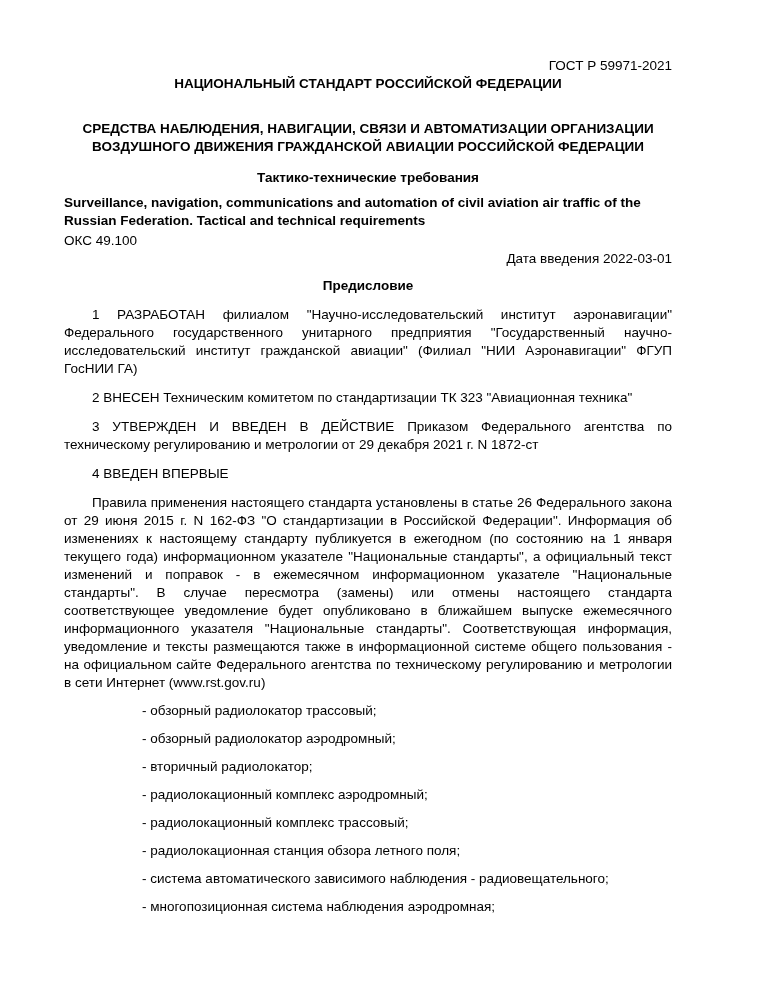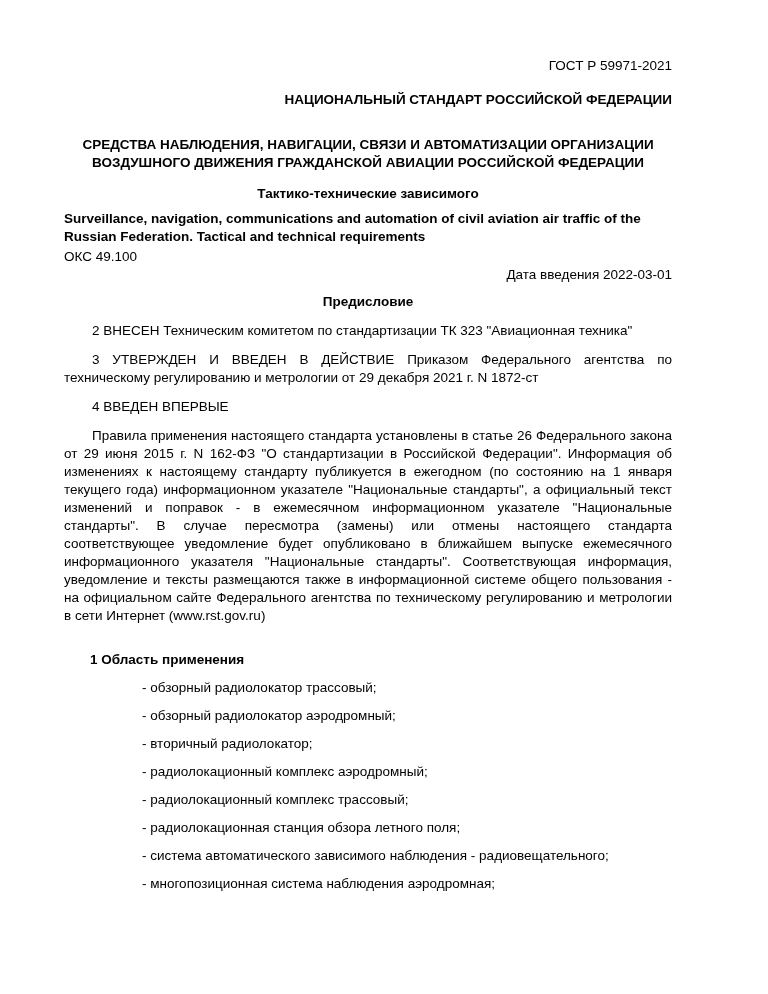--- a/index.html
+++ b/index.html
@@ -9,21 +9,21 @@
     font-family: "Liberation Sans", sans-serif;
   }
   .page {
     box-sizing: border-box;
     width: 736px; height: 994px;
     padding: 57px 64px 0 64px;
     font-size: 13.5px; line-height: 18px;
     overflow: hidden;
   }
   .doc-number { text-align: right; }
-  .std-type   { text-align: right; font-weight: bold; margin-top: 16px; }
+  .std-type   { text-align: center; font-weight: bold; margin-top: 0; }
   .title-ru   { text-align: center; font-weight: bold; margin-top: 27px; }
   .subtitle-ru{ text-align: center; font-weight: bold; margin-top: 13px; }
   .title-en   { text-align: left; font-weight: bold; margin-top: 7px; }
   .oks        { margin-top: 2px; }
   .date       { text-align: right; }
   .fw-heading { text-align: center; font-weight: bold; margin-top: 9px; }
   .para {
     margin: 11px 0 0 0;
     text-align: justify;
     text-indent: 28px;
@@ -37,37 +37,37 @@
 <body>
 
 <div class="page">
 
   <div class="doc-number">ГОСТ Р 59971-2021</div>
 
   <div class="std-type">НАЦИОНАЛЬНЫЙ СТАНДАРТ РОССИЙСКОЙ ФЕДЕРАЦИИ</div>
 
   <div class="title-ru">СРЕДСТВА НАБЛЮДЕНИЯ, НАВИГАЦИИ, СВЯЗИ И АВТОМАТИЗАЦИИ ОРГАНИЗАЦИИ ВОЗДУШНОГО ДВИЖЕНИЯ ГРАЖДАНСКОЙ АВИАЦИИ РОССИЙСКОЙ ФЕДЕРАЦИИ</div>
 
-  <div class="subtitle-ru">Тактико-технические зависимого</div>
+  <div class="subtitle-ru">Тактико-технические требования</div>
 
   <div class="title-en">Surveillance, navigation, communications and automation of civil aviation air traffic of the Russian Federation. Tactical and technical requirements</div>
 
   <div class="oks">ОКС 49.100</div>
 
   <div class="date">Дата введения 2022-03-01</div>
 
   <div class="fw-heading">Предисловие</div>
 
+  <p class="para">1 РАЗРАБОТАН филиалом "Научно-исследовательский институт аэронавигации" Федерального государственного унитарного предприятия "Государственный научно-исследовательский институт гражданской авиации" (Филиал "НИИ Аэронавигации" ФГУП ГосНИИ ГА)</p>
   <p class="para">2 ВНЕСЕН Техническим комитетом по стандартизации ТК 323 "Авиационная техника"</p>
   <p class="para">3 УТВЕРЖДЕН И ВВЕДЕН В ДЕЙСТВИЕ Приказом Федерального агентства по техническому регулированию и метрологии от 29 декабря 2021 г. N 1872-ст</p>
   <p class="para">4 ВВЕДЕН ВПЕРВЫЕ</p>
 
   <p class="para italic">Правила применения настоящего стандарта установлены в статье 26 Федерального закона от 29 июня 2015 г. N 162-ФЗ "О стандартизации в Российской Федерации". Информация об изменениях к настоящему стандарту публикуется в ежегодном (по состоянию на 1 января текущего года) информационном указателе "Национальные стандарты", а официальный текст изменений и поправок - в ежемесячном информационном указателе "Национальные стандарты". В случае пересмотра (замены) или отмены настоящего стандарта соответствующее уведомление будет опубликовано в ближайшем выпуске ежемесячного информационного указателя "Национальные стандарты". Соответствующая информация, уведомление и тексты размещаются также в информационной системе общего пользования - на официальном сайте Федерального агентства по техническому регулированию и метрологии в сети Интернет (www.rst.gov.ru)</p>
 
-  <div class="scope-heading">1 Область применения</div>
 
 
   <p class="list-item">- обзорный радиолокатор трассовый;</p>
   <p class="list-item">- обзорный радиолокатор аэродромный;</p>
   <p class="list-item">- вторичный радиолокатор;</p>
   <p class="list-item">- радиолокационный комплекс аэродромный;</p>
   <p class="list-item">- радиолокационный комплекс трассовый;</p>
   <p class="list-item">- радиолокационная станция обзора летного поля;</p>
   <p class="list-item">- система автоматического зависимого наблюдения - радиовещательного;</p>
   <p class="list-item">- многопозиционная система наблюдения аэродромная;</p>

